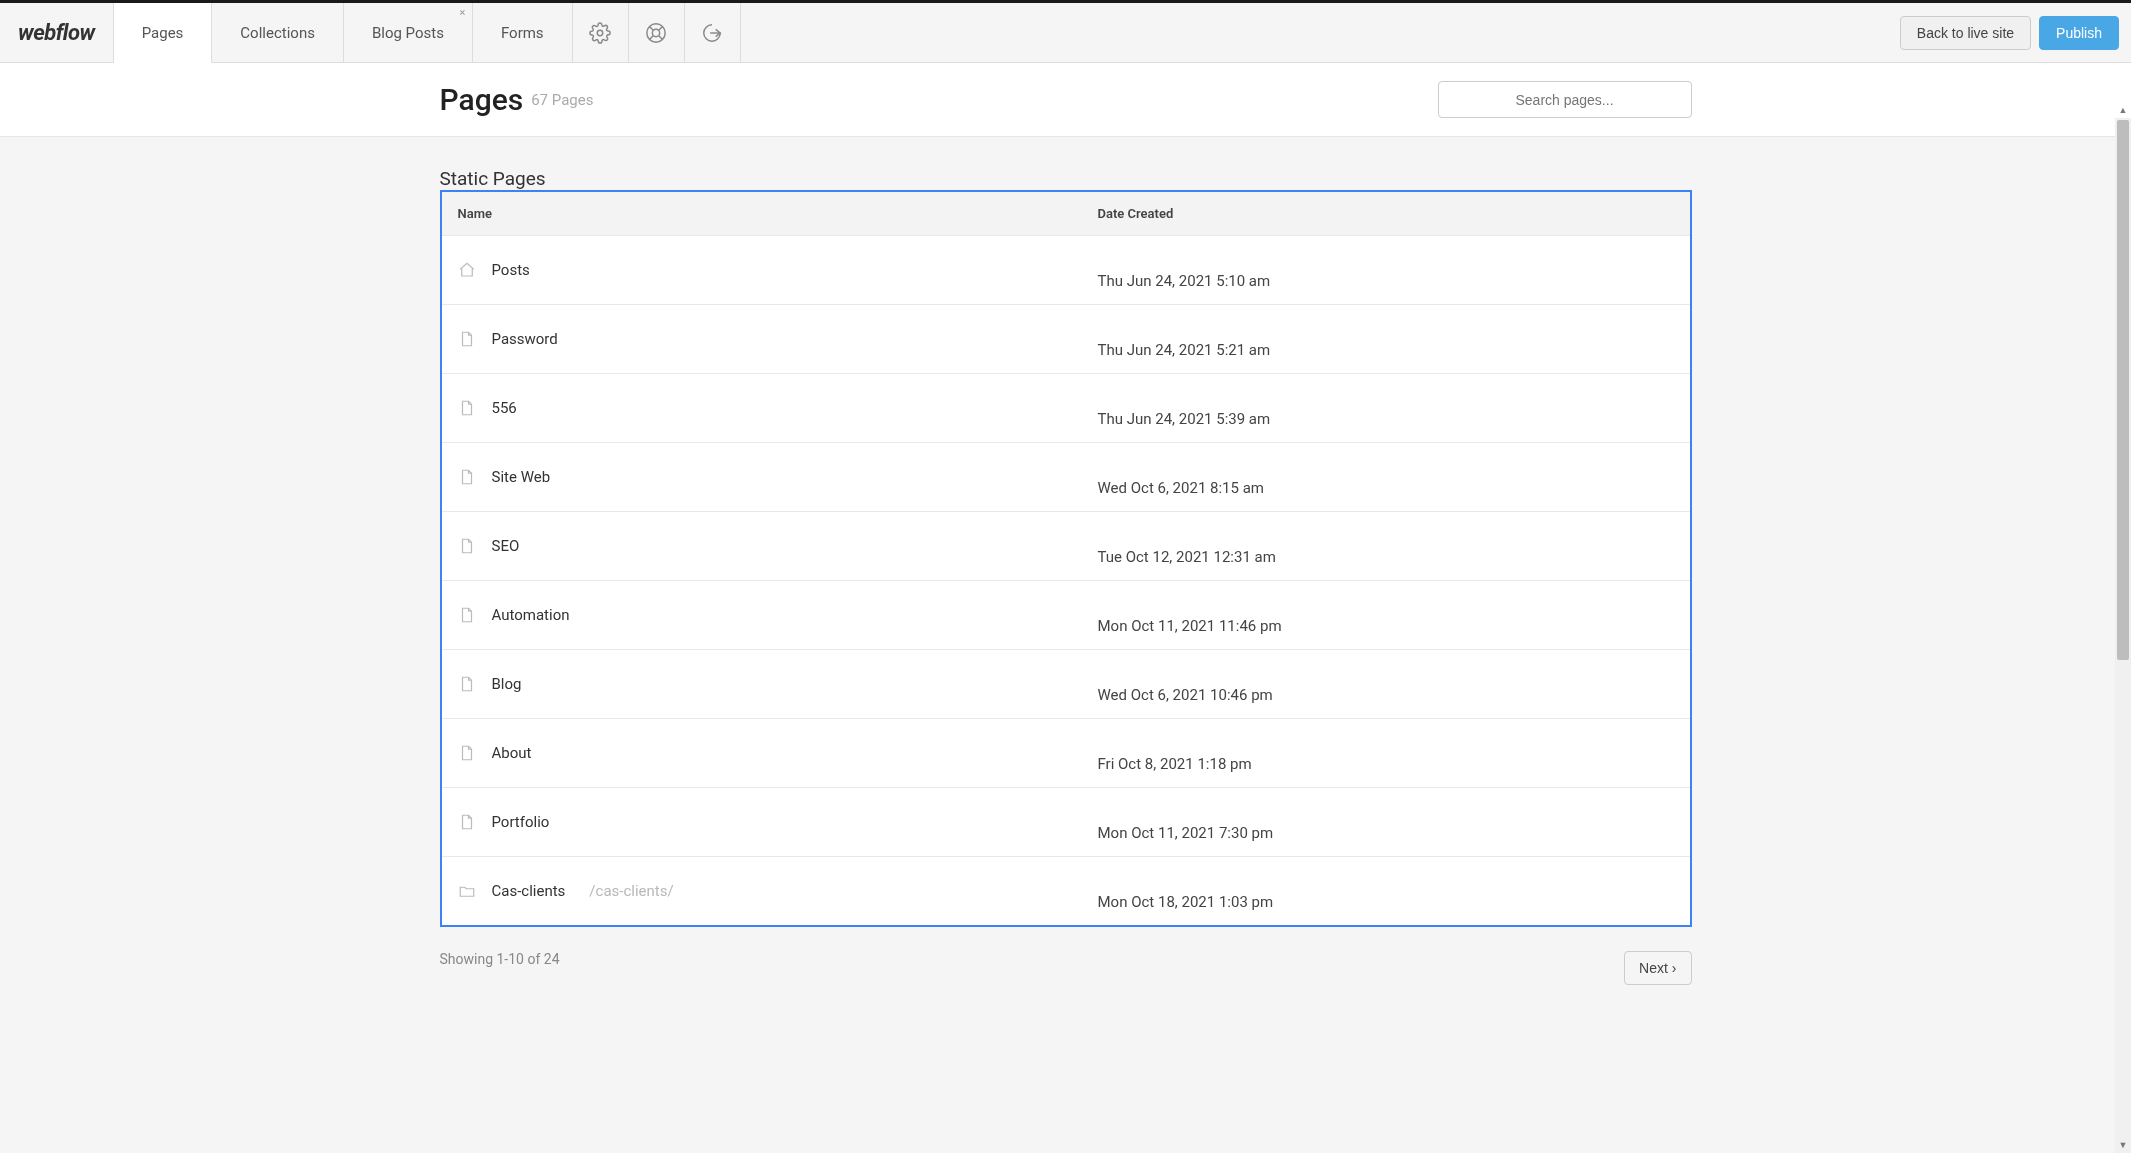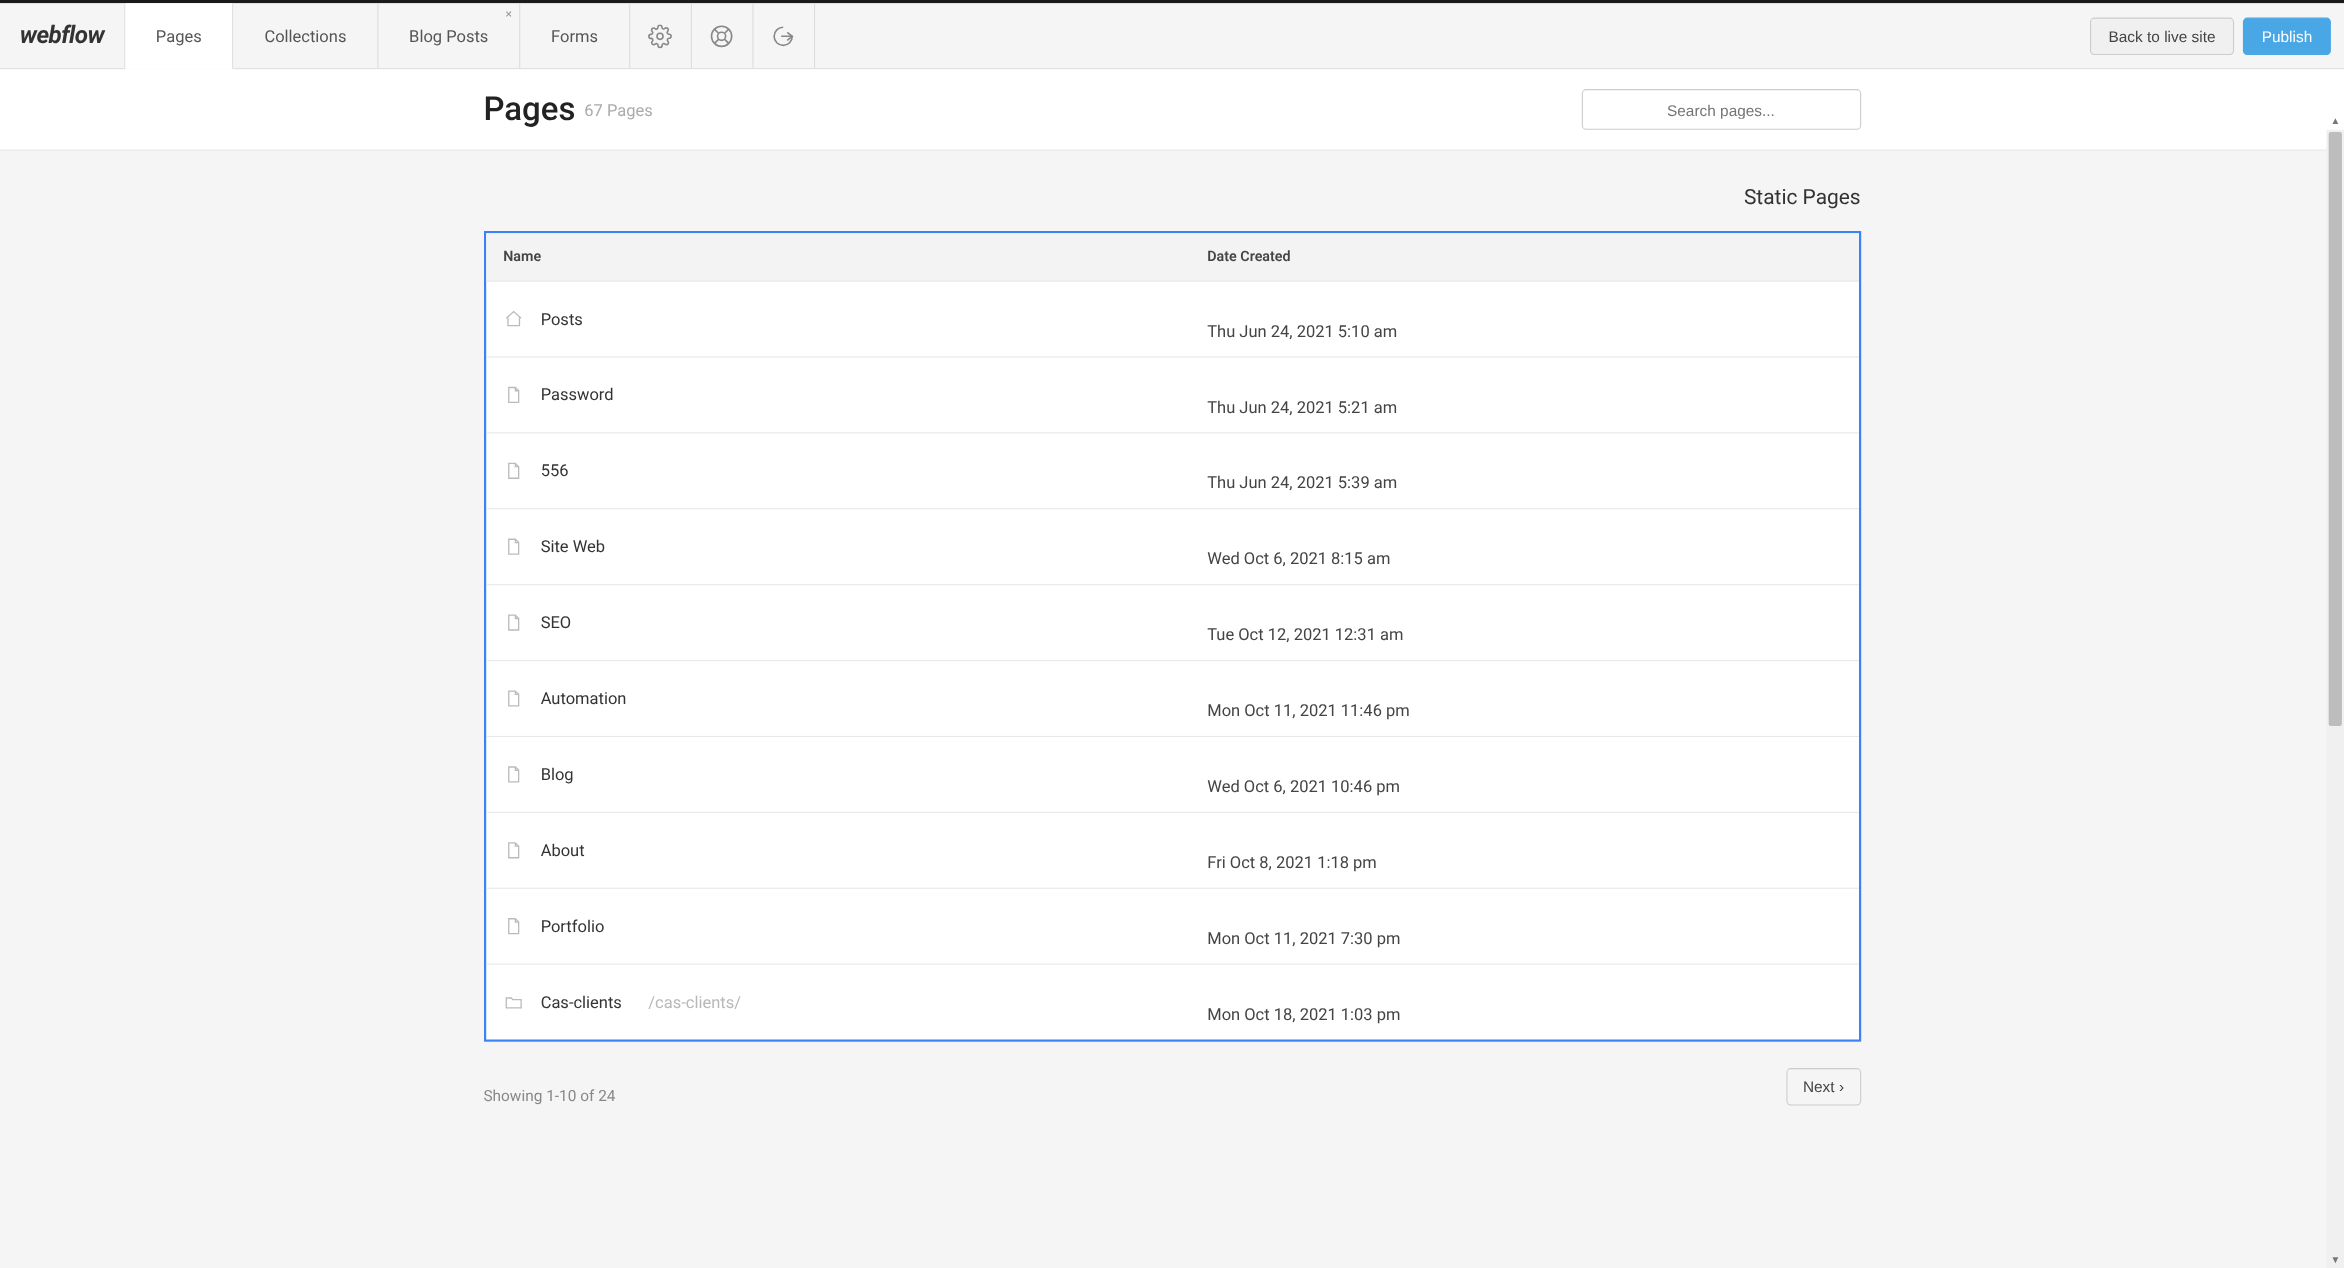--- a/index.html
+++ b/index.html
@@ -124,23 +124,21 @@
   text-align: center;
 }
 .content {
   max-width: 1252px;
   margin: 0 auto;
   padding: 30px 0 40px 0;
 }
 .section-title {
   font-size: 19px;
   color: #333;
-  margin-bottom: 20px;
   font-weight: 400;
-  text-align: right;
 }
 .table {
   background: #fff;
   border: 2px solid #3b82f6;
   border-radius: 0;
   overflow: hidden;
 }
 .table-header, .table-row {
   display: grid;
   grid-template-columns: 640px 1fr;
@@ -179,21 +177,21 @@
   color: #b8b8b8;
   margin-left: 8px;
 }
 .date-cell {
   font-size: 15px;
   color: #444;
   margin-top: 22px;
 }
 .footer-row {
   display: flex;
-  align-items: flex-end;
+  align-items: flex-start;
   margin-top: 24px;
 }
 .showing {
   color: #888;
   font-size: 14px;
 }
 .next-btn {
   margin-left: auto;
   border: 1px solid #ccc;
   background: #f5f5f5;

